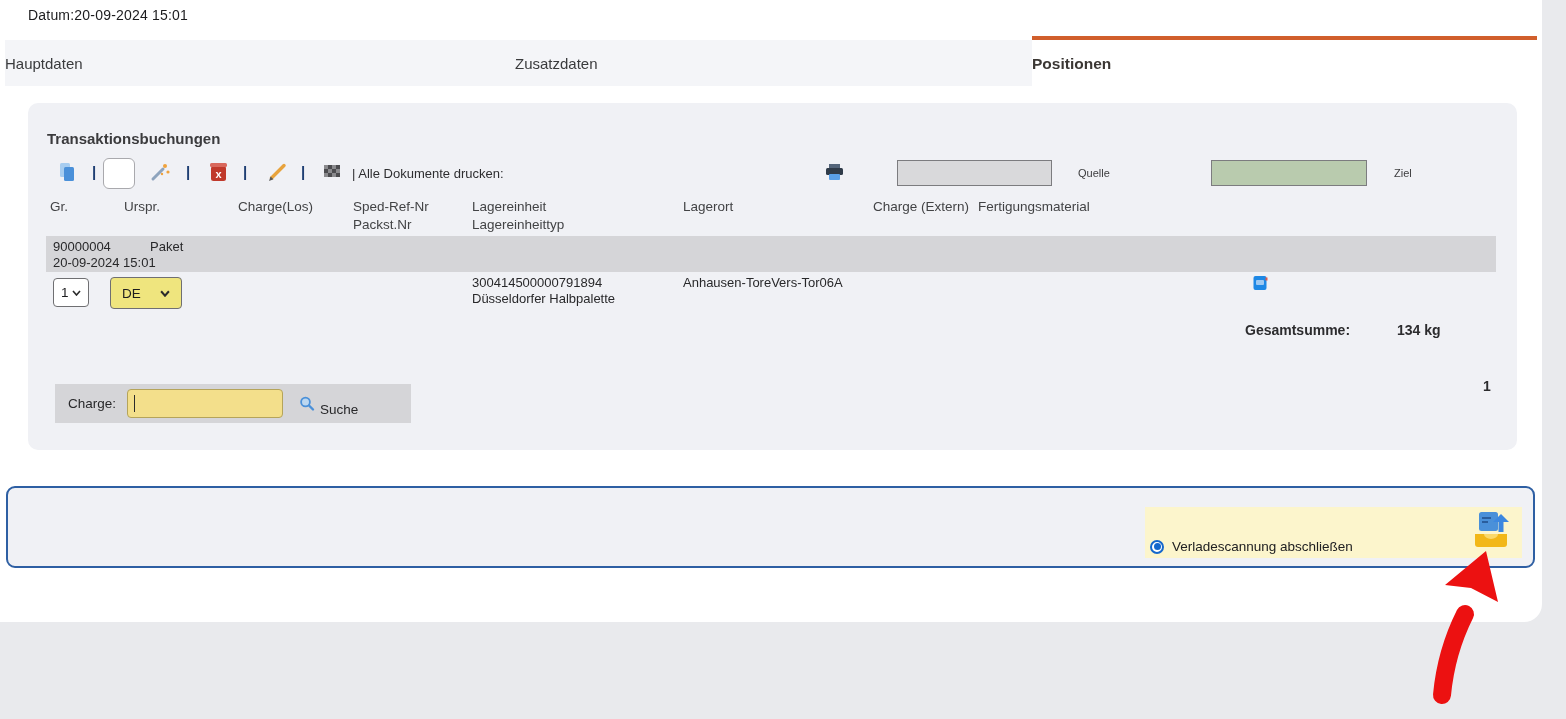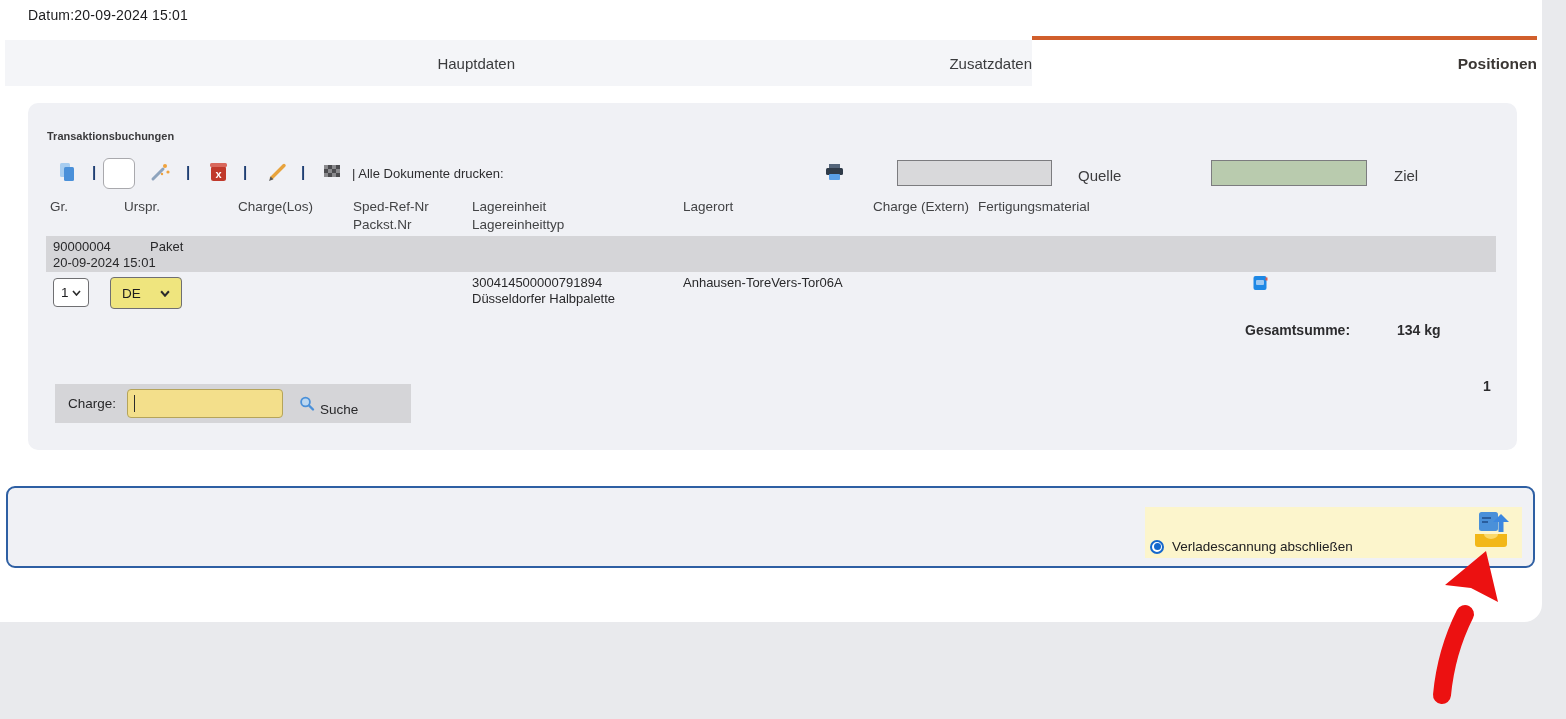--- a/index.html
+++ b/index.html
@@ -1,33 +1,33 @@
 <!DOCTYPE html>
 <html><head>
 <meta charset="utf-8">
 <style>
   * { margin:0; padding:0; box-sizing:border-box; }
   body { font-family:"Liberation Sans", sans-serif; background:#e9eaed; }
   .page { position:relative; width:1566px; height:719px; overflow:hidden; background:#e9eaed; }
   .content { position:absolute; left:0; top:0; width:1542px; height:622px; background:#ffffff; border-bottom-right-radius:18px; }
   .abs { position:absolute; }
   .datum { left:28px; top:7px; font-size:14px; color:#1c1c1e; letter-spacing:0.2px; }
-  .tab { top:40px; height:46px; background:#f4f5f8; display:flex; align-items:center; justify-content:flex-end;
+  .tab { top:40px; height:46px; background:#f4f5f8; display:flex; align-items:center; justify-content:flex-start;
          font-size:15px; color:#3a3b3d; cursor:pointer; }
   .tab.active { top:36px; height:52px; background:#ffffff; border-top:4px solid #d15f2c; font-weight:bold; color:#3b3734; font-size:15.5px; }
   .panel { left:28px; top:103px; width:1489px; height:347px; background:#f0f1f5; border-radius:10px; }
-  .panel-title { left:19px; top:27px; font-size:11px; font-weight:bold; color:#3b3b3d; }
+  .panel-title { left:19px; top:27px; font-size:15px; font-weight:bold; color:#3b3b3d; }
   .tb-sep { font-size:15px; color:#1f3f73; font-weight:bold; }
   .tb-item { display:inline-flex; align-items:center; justify-content:center; cursor:pointer; }
   .tb-label { font-size:13px; color:#2e2e30; }
   .mini-input { width:32px; height:31px; border:1px solid #a9a9ad; border-radius:6px; background:#fff; }
   .field { height:26px; border:1px solid #7c7c7f; }
   .field.gray  { background:#d9d9db; }
   .field.green { background:#b9cbae; }
-  .small-label { font-size:15px; color:#3c3c3e; }
+  .small-label { font-size:11px; color:#3c3c3e; }
   .th { font-size:13.5px; color:#424345; line-height:18px; white-space:pre-line; }
   .group-row { left:18px; top:133px; width:1450px; height:36px; background:#d5d5d8; }
   .cell { font-size:13px; color:#28282a; line-height:16px; }
   .select-box { display:flex; align-items:center; justify-content:space-between; border:1px solid #6f6f72;
                 border-radius:4px; background:#fff; font-size:13.5px; color:#1c1c1e; padding:0 7px; cursor:pointer; }
   .select-box.khaki { background:#efe57e; padding:8px 11px; }
   .totals { font-size:14px; font-weight:bold; color:#2c2c2e; }
   .charge-bar { left:27px; top:281px; width:356px; height:39px; background:#d5d5d8; display:flex; align-items:center; }
   .charge-input { width:156px; height:29px; background:#f3df8b; border:1px solid #b5a45a; border-radius:4px; display:flex; align-items:center; padding-left:6px; }
   .caret { width:1px; height:17px; background:#2b2b2b; }

